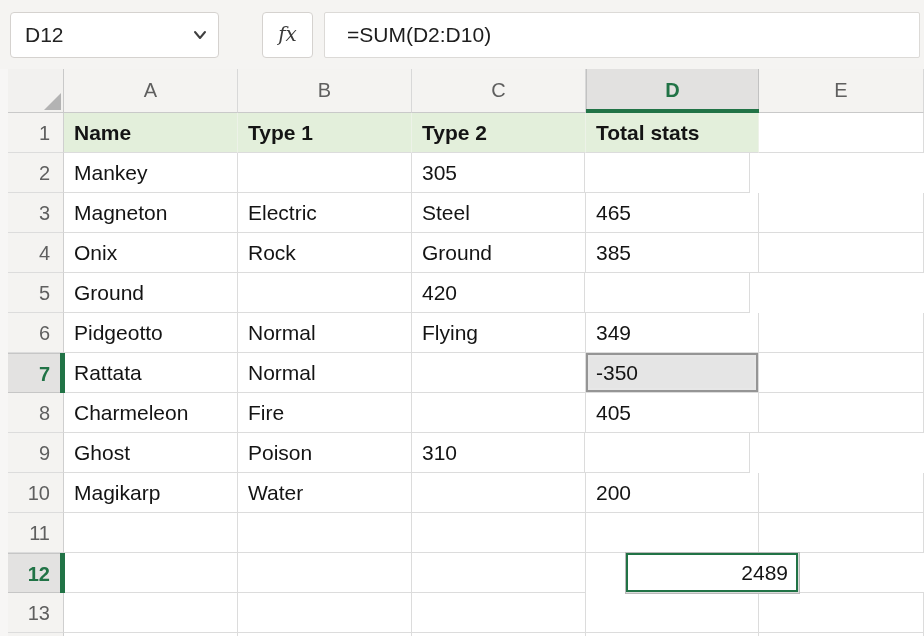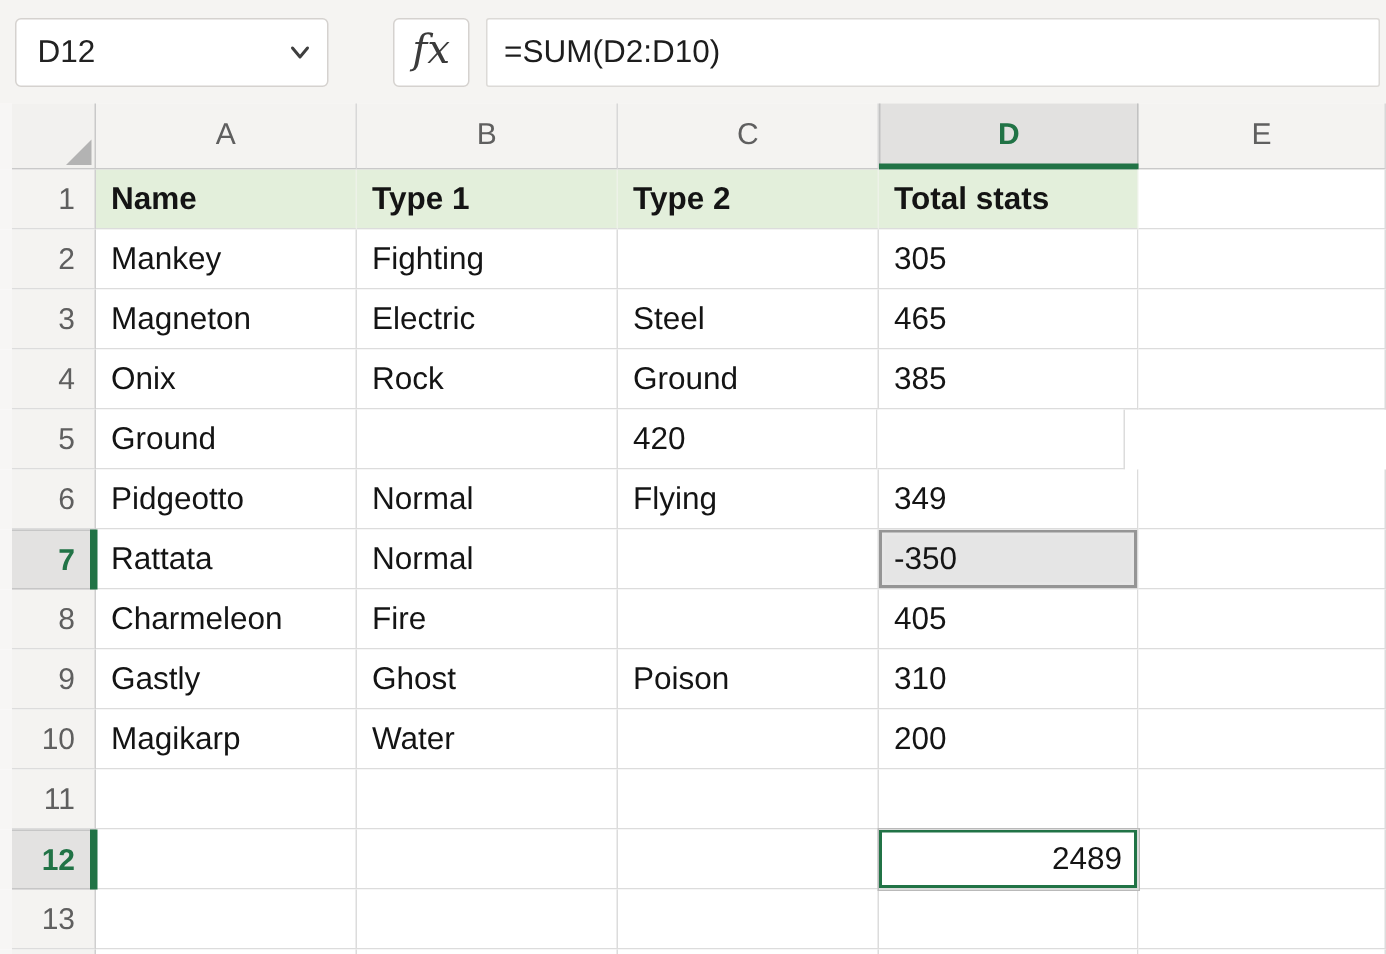--- a/index.html
+++ b/index.html
@@ -19,27 +19,27 @@
     background:#fff; border:1px solid #d5d2cf; border-radius:4px;
     box-sizing:border-box; font-size:21px; color:#222;
     line-height:44px; padding-left:14px;
   }
   .namebox .chev { position:absolute; right:11px; top:17px; width:14px; height:10px; }
   .fxbox {
     position:absolute; left:262px; top:12px; width:51px; height:46px;
     background:#fff; border:1px solid #d5d2cf; border-radius:4px;
     box-sizing:border-box; text-align:center;
     font-family:"DejaVu Serif", serif; font-style:italic;
-    font-size:27px; line-height:42px; color:#3b3b3b;
+    font-size:20px; line-height:42px; color:#3b3b3b;
   }
   .formulabox {
     position:absolute; left:324px; top:12px; width:596px; height:46px;
     background:#fff; border:1px solid #dcdad7; border-radius:2px;
     box-sizing:border-box; font-size:21px; color:#1d1d1d;
-    line-height:44px; padding-left:11px; white-space:nowrap; overflow:hidden;
+    line-height:44px; padding-left:22px; white-space:nowrap; overflow:hidden;
   }
 
   
   .colband {
     position:absolute; left:0; top:69px; width:924px; height:44px;
     display:flex; background:#f5f4f2;
   }
   .gutter-cell { width:8px; flex:0 0 8px; background:#f7f6f5; }
   .corner {
     flex:0 0 56px; width:56px; box-sizing:border-box; position:relative;
@@ -91,21 +91,21 @@
     font-size:21px; color:#141414; line-height:39px; padding-left:10px;
   }
   .cell.green { background:#e3efdb; font-weight:bold; border-right-color:#edf2e8; }
   .cell.grayfill {
     background:#e5e5e5;
     box-shadow: inset 0 0 0 2px #959595, inset 0 0 0 4px #e7e7e7;
   }
   .cell.active {
     position:relative; z-index:3; background:#fff;
     box-shadow: inset 0 0 0 2px #217346, 0 0 0 1px #b9b9b9;
-    text-align:right; padding-left:16px; padding-right:10px;
+    text-align:right; padding-left:16px; padding-right:10px;margin-left:40px;
   }
 </style>
 </head>
 <body>
 
 <div class="topbar">
   <div class="namebox">
     <span>D12</span>
     <svg class="chev" viewBox="0 0 14 10">
       <polyline points="2,2 7,8 12,2" fill="none" stroke="#3f3f3f" stroke-width="2" stroke-linecap="round" stroke-linejoin="round"></polyline>
@@ -140,21 +140,20 @@
       <div class="cell c0 green">Name</div>
       <div class="cell c1 green">Type 1</div>
       <div class="cell c2 green">Type 2</div>
       <div class="cell c3 green">Total stats</div>
       <div class="cell c4"></div>
     </div>
     <div class="row">
       <div class="gutter-cell"></div>
       <div class="row-num">2</div>
       <div class="cell c0">Mankey</div>
-      <div class="cell c1">Fighting</div>
       <div class="cell c2"></div>
       <div class="cell c3">305</div>
       <div class="cell c4"></div>
     </div>
     <div class="row">
       <div class="gutter-cell"></div>
       <div class="row-num">3</div>
       <div class="cell c0">Magneton</div>
       <div class="cell c1">Electric</div>
       <div class="cell c2">Steel</div>
@@ -201,21 +200,20 @@
       <div class="row-num">8</div>
       <div class="cell c0">Charmeleon</div>
       <div class="cell c1">Fire</div>
       <div class="cell c2"></div>
       <div class="cell c3">405</div>
       <div class="cell c4"></div>
     </div>
     <div class="row">
       <div class="gutter-cell"></div>
       <div class="row-num">9</div>
-      <div class="cell c0">Gastly</div>
       <div class="cell c1">Ghost</div>
       <div class="cell c2">Poison</div>
       <div class="cell c3">310</div>
       <div class="cell c4"></div>
     </div>
     <div class="row">
       <div class="gutter-cell"></div>
       <div class="row-num">10</div>
       <div class="cell c0">Magikarp</div>
       <div class="cell c1">Water</div>

